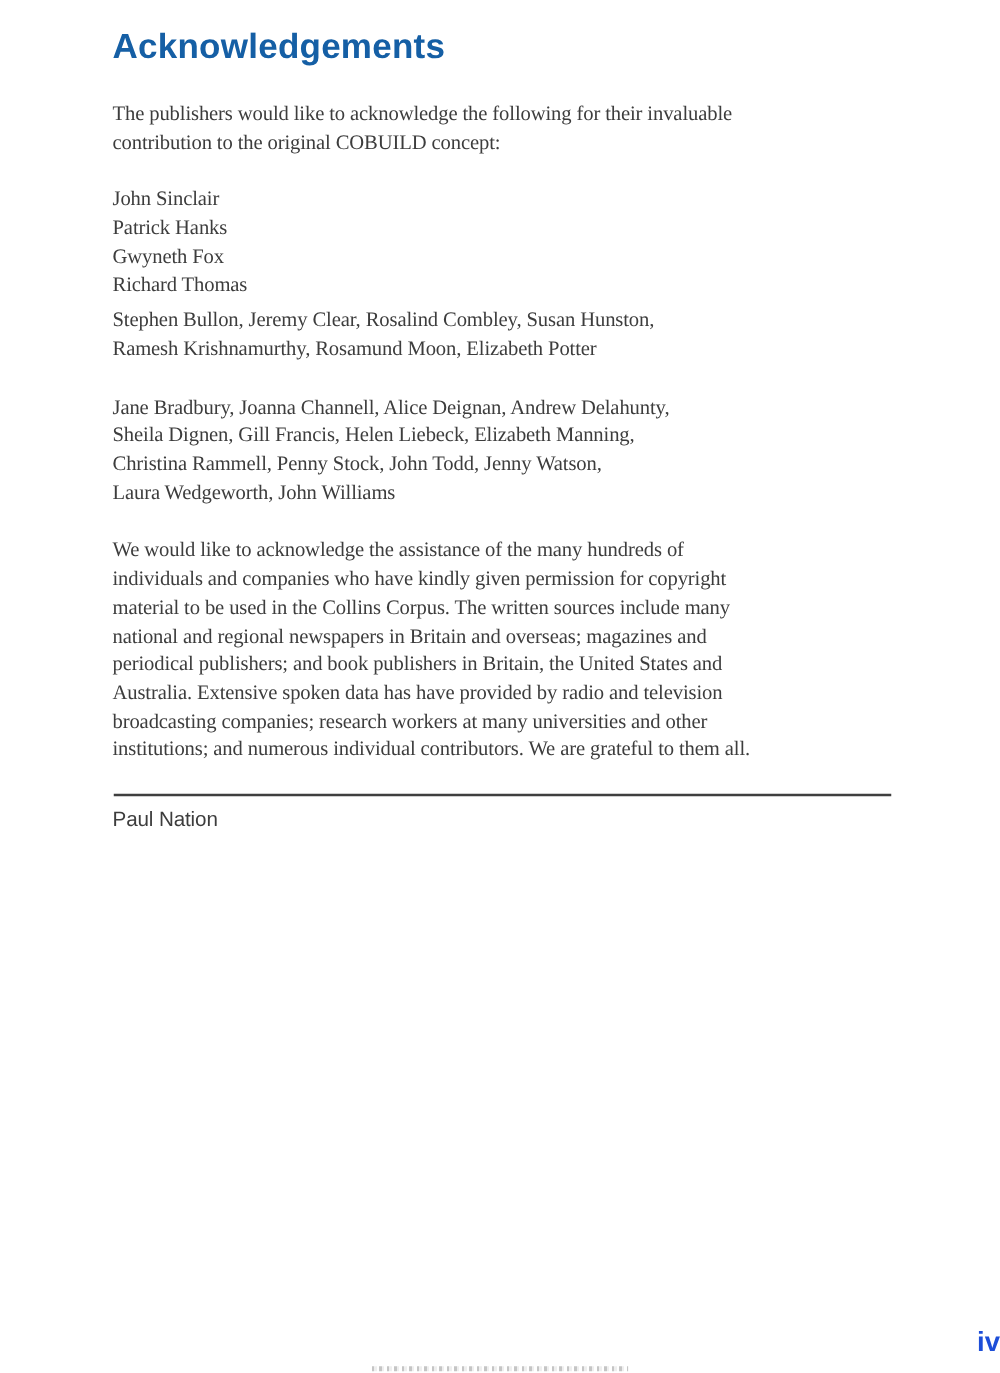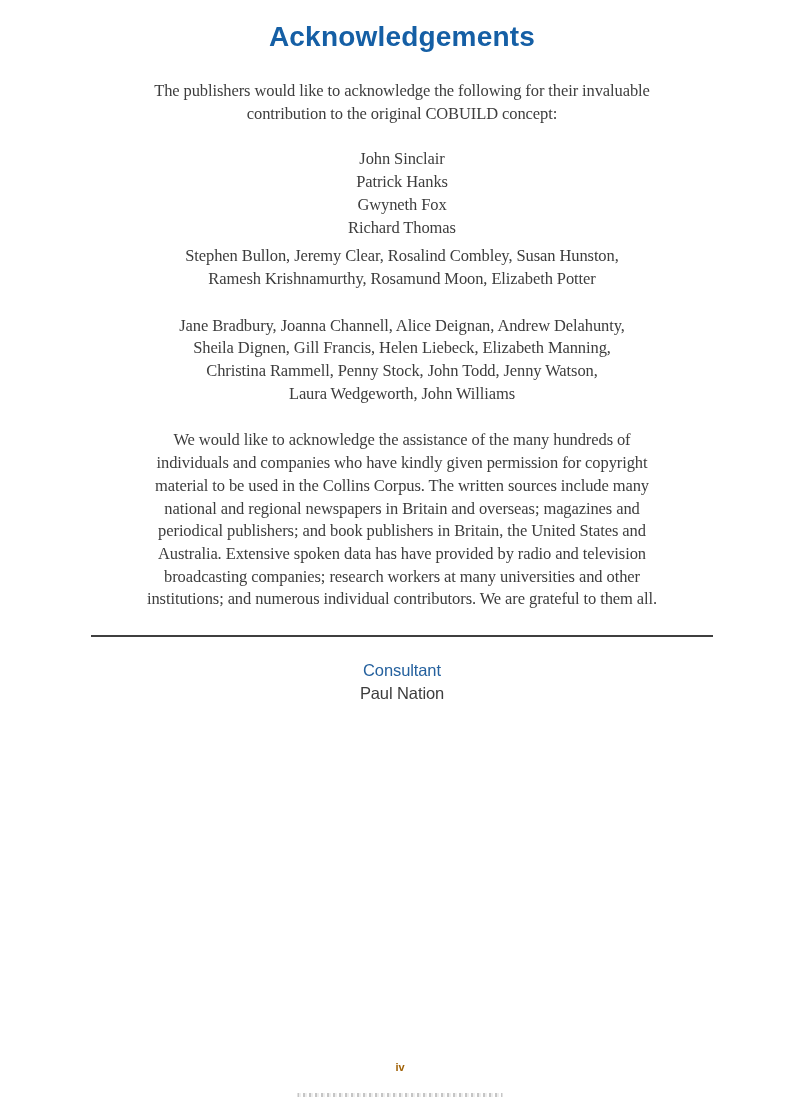--- a/index.html
+++ b/index.html
@@ -21,21 +21,20 @@
   }
   .content {
     position: absolute;
     left: 90px;
     top: 0;
     width: 624px;
     color: var(--body-text, #3d3d3d);
     font-size: 16.5px;
     line-height: 22.7px;
     letter-spacing: -0.1px;
-    text-align: center;
   }
   h1.title {
     margin: 20px 0 0 0;
     font-size: 28px;
     line-height: 34px;
     font-weight: 700;
     color: var(--heading-blue, #155fa5);
     letter-spacing: 0.2px;
   }
   .block { margin: 0; font-family: Liberation Serif, serif; }
@@ -57,24 +56,24 @@
     color: var(--accent-blue, #25619e);
   }
   .consultant-name {
     color: var(--body-text, #3d3d3d);
   }
   .page-number {
     position: absolute;
     left: 0;
     right: 0;
     top: 1061px;
-    text-align: center;
-    font-size: 11px;
+    text-align: right;
+    font-size: 22px;
     font-weight: 700;
-    color: #a16207;
+    color: #1d4ed8;
   }
   .cropped-text-artifact {
     position: absolute;
     top: 1093px;
     left: 50%;
     transform: translateX(-50%);
     width: 205px;
     height: 4px;
     background: repeating-linear-gradient(
       90deg,
@@ -122,21 +121,20 @@
         <div class="line">material to be used in the Collins Corpus. The written sources include many</div>
         <div class="line">national and regional newspapers in Britain and overseas; magazines and</div>
         <div class="line">periodical publishers; and book publishers in Britain, the United States and</div>
         <div class="line">Australia. Extensive spoken data has have provided by radio and television</div>
         <div class="line">broadcasting companies; research workers at many universities and other</div>
         <div class="line">institutions; and numerous individual contributors. We are grateful to them all.</div>
       </div>
 
     <hr class="divider">
 
-    <div class="consultant-label">Consultant</div>
 
     <div class="consultant-name">Paul Nation</div>
 
   </div>
 
   <div class="page-number">iv</div>
 
   <div class="cropped-text-artifact"></div>
 </div>
 

